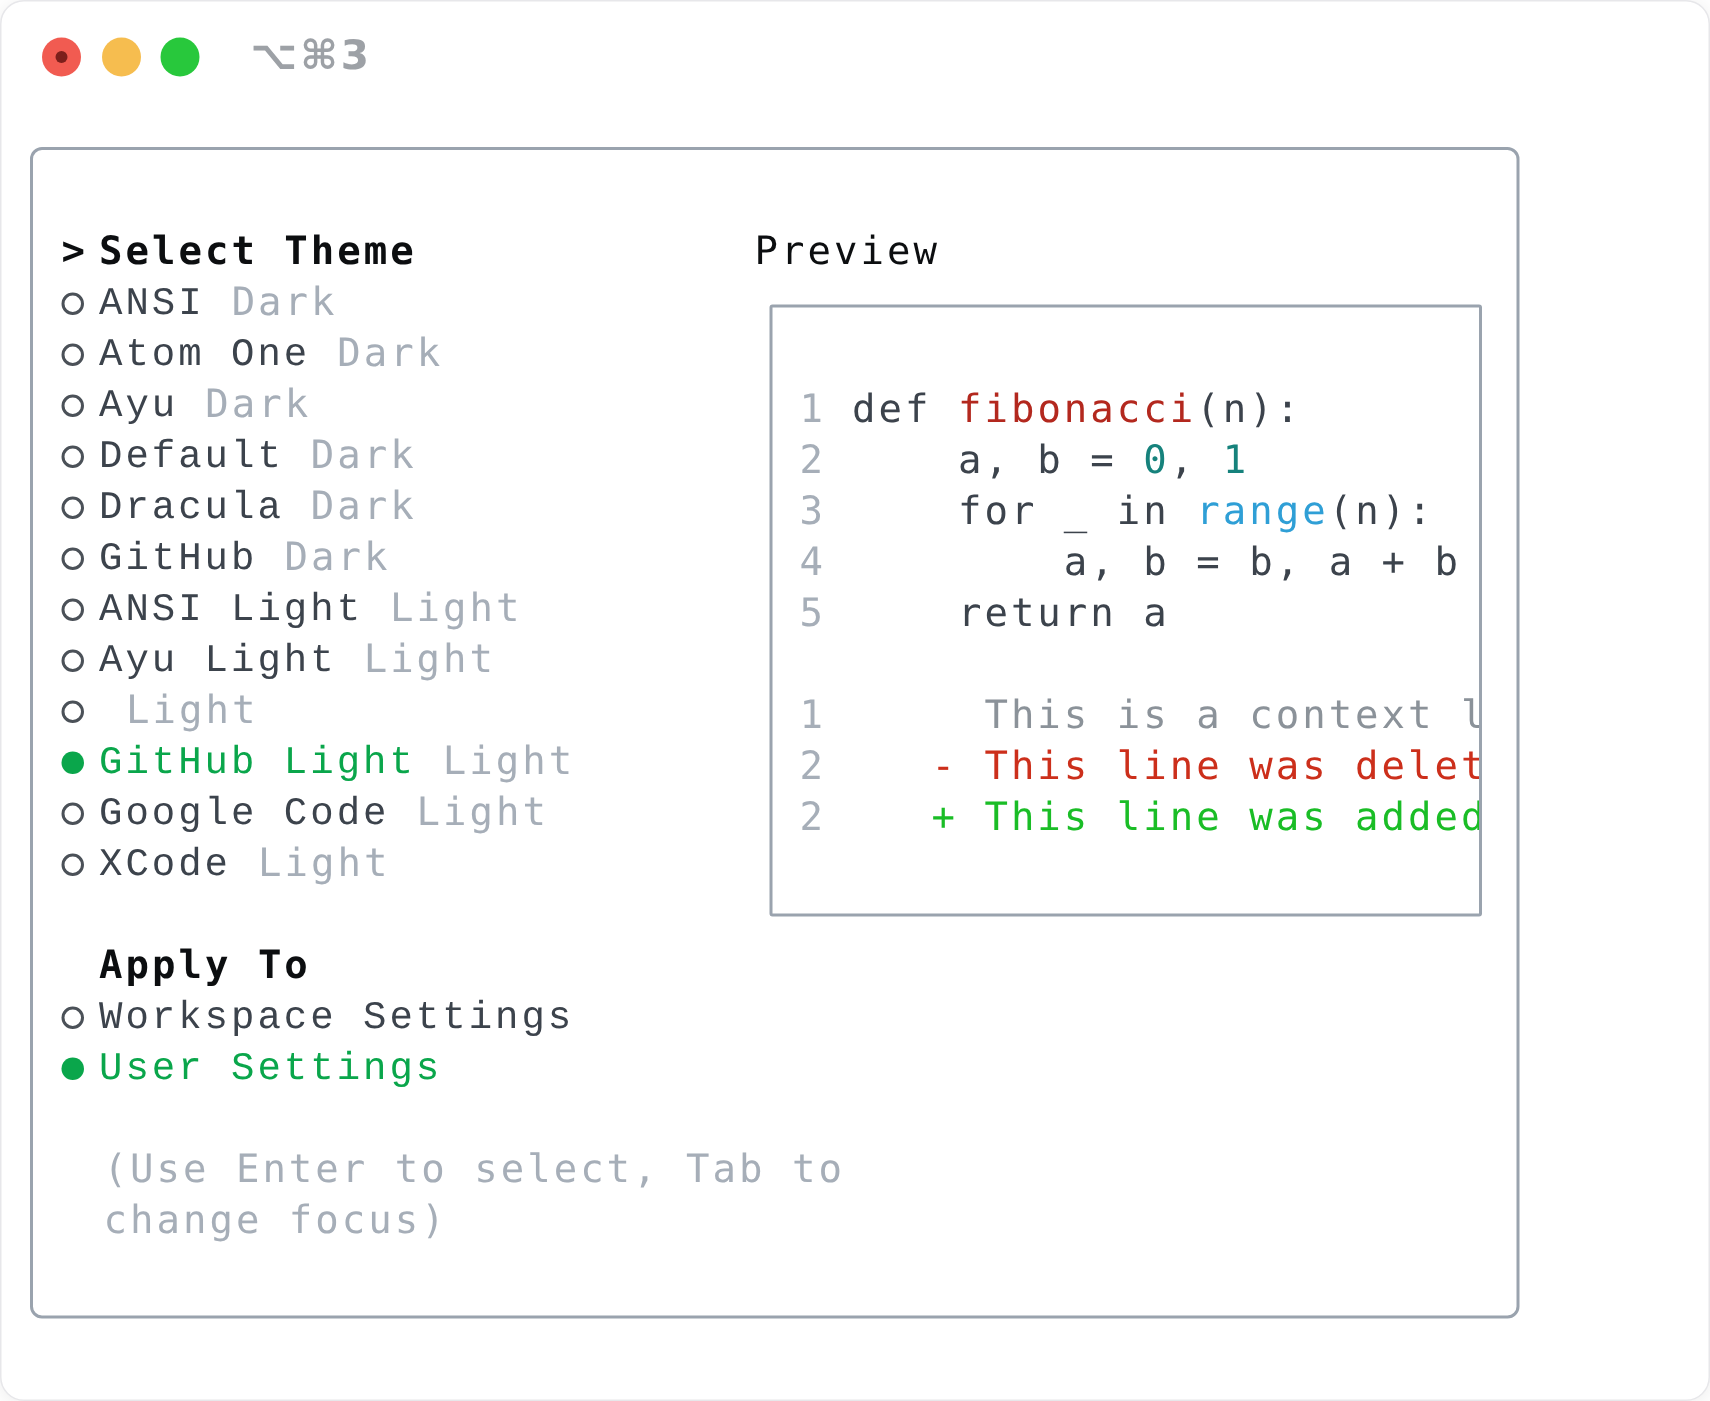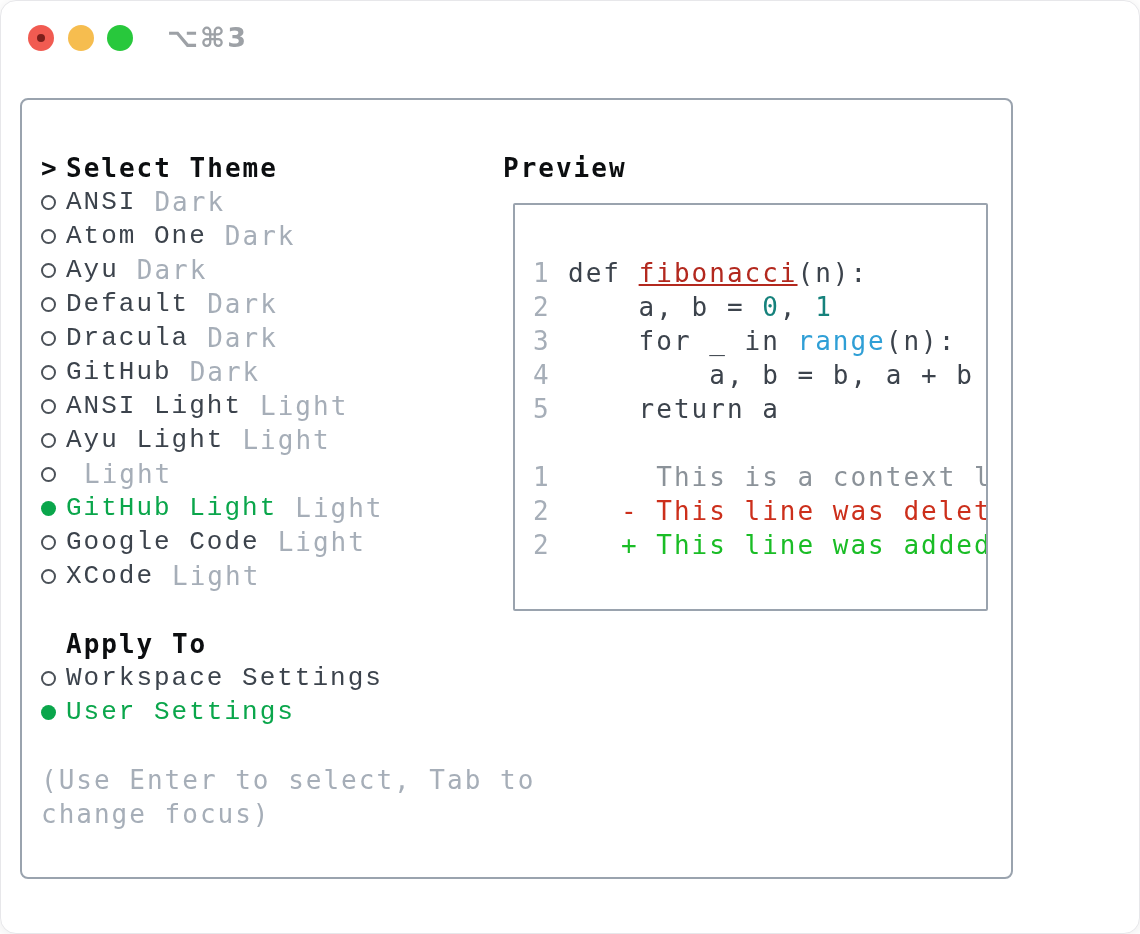--- a/index.html
+++ b/index.html
@@ -29,28 +29,28 @@
   .marker{width:25px;flex:0 0 25px;display:flex;align-items:center;}
   
   .left-col{position:absolute;left:19px;top:51px;width:450px;}
   .title-row{font-weight:bold;color:var(--ink);}
   .title-row .marker{font-weight:bold;color:var(--ink);}
   .radio{width:15px;height:15px;border-radius:50%;border:2.5px solid #4b5158;display:inline-block;}
   .selected .radio{border:none;background:var(--selected-green);}
   .item-name{color:var(--text-dark);font-family:Liberation Mono, monospace;}
   .selected .item-name{color:var(--selected-green);}
   .item-variant{color:var(--muted-gray);margin-left:18px;}
-  .hint{color:var(--muted-gray);}
-  
-  .preview-title{position:absolute;left:481px;top:51px;width:300px;font-weight:bold;color:var(--ink);}
+  .hint{color:var(--muted-gray);margin-left:28px;}
+  
+  .preview-title{position:absolute;left:481px;top:51px;width:300px;font-weight:normal;color:var(--ink);}
   .preview-box{position:absolute;left:491px;top:103px;width:475px;height:408px;background:#fff;
                border:2px solid var(--border-gray);border-radius:2px;padding:51px 0 0 18px;overflow:hidden;}
   .num{width:35px;flex:0 0 35px;color:var(--muted-gray);}
   .c-code{color:var(--text-dark);text-align:center;}
-  .c-func{color:var(--function-red);text-decoration:underline;}
+  .c-func{color:var(--function-red);}
   .c-num{color:var(--number-teal);}
   .c-builtin{color:var(--builtin-blue);}
   .d-context{color:var(--context-gray);}
   .d-deleted{color:var(--deleted-red);}
   .d-added{color:var(--added-green);}
 </style>
 </head>
 <body>
 
 <div class="window">

